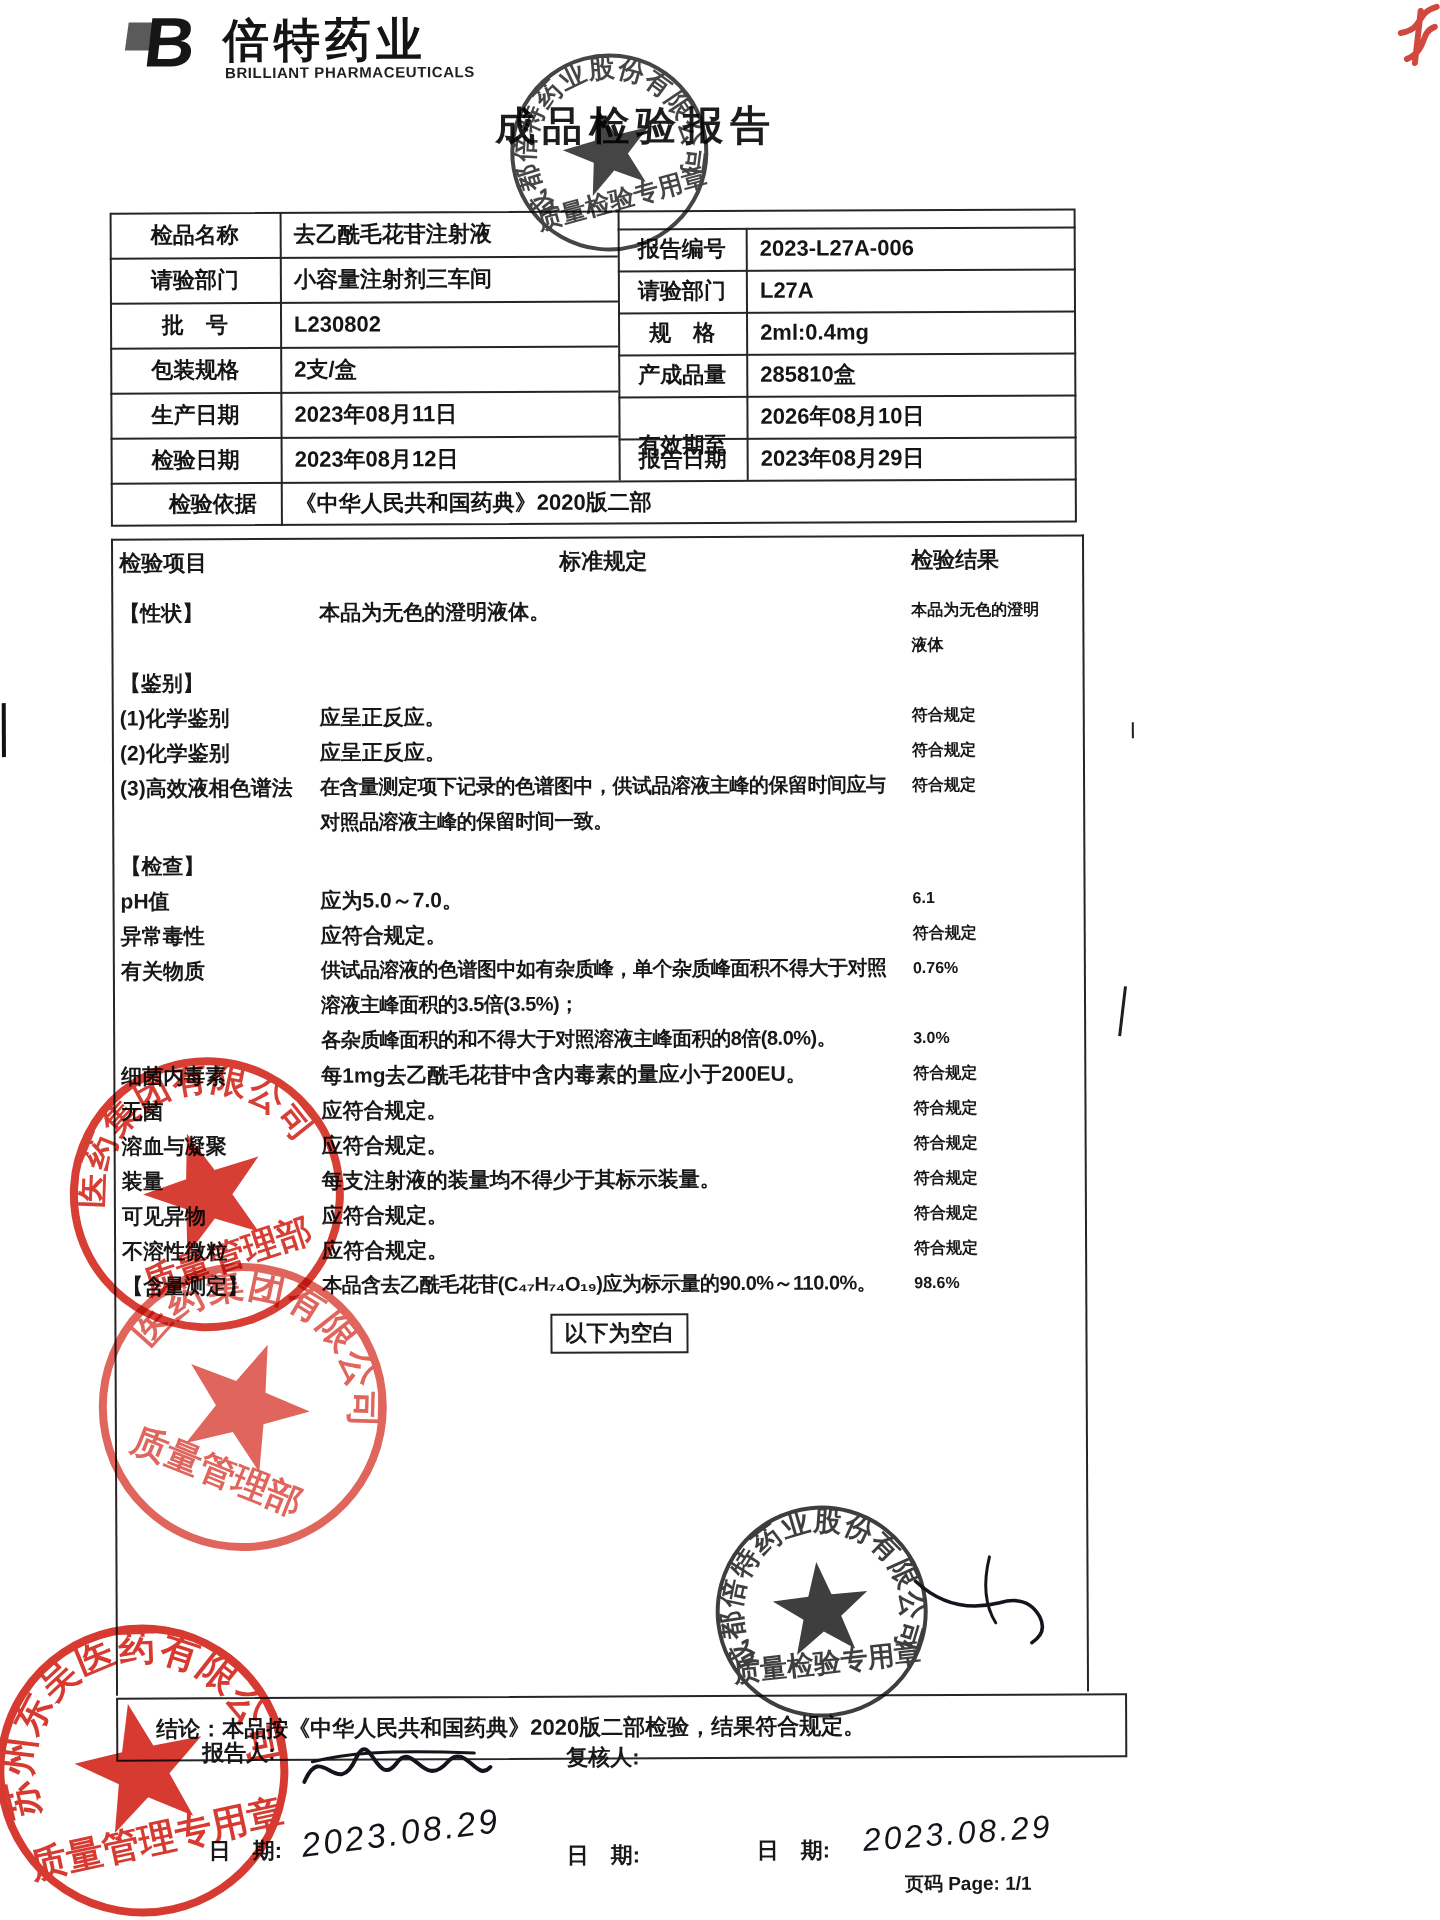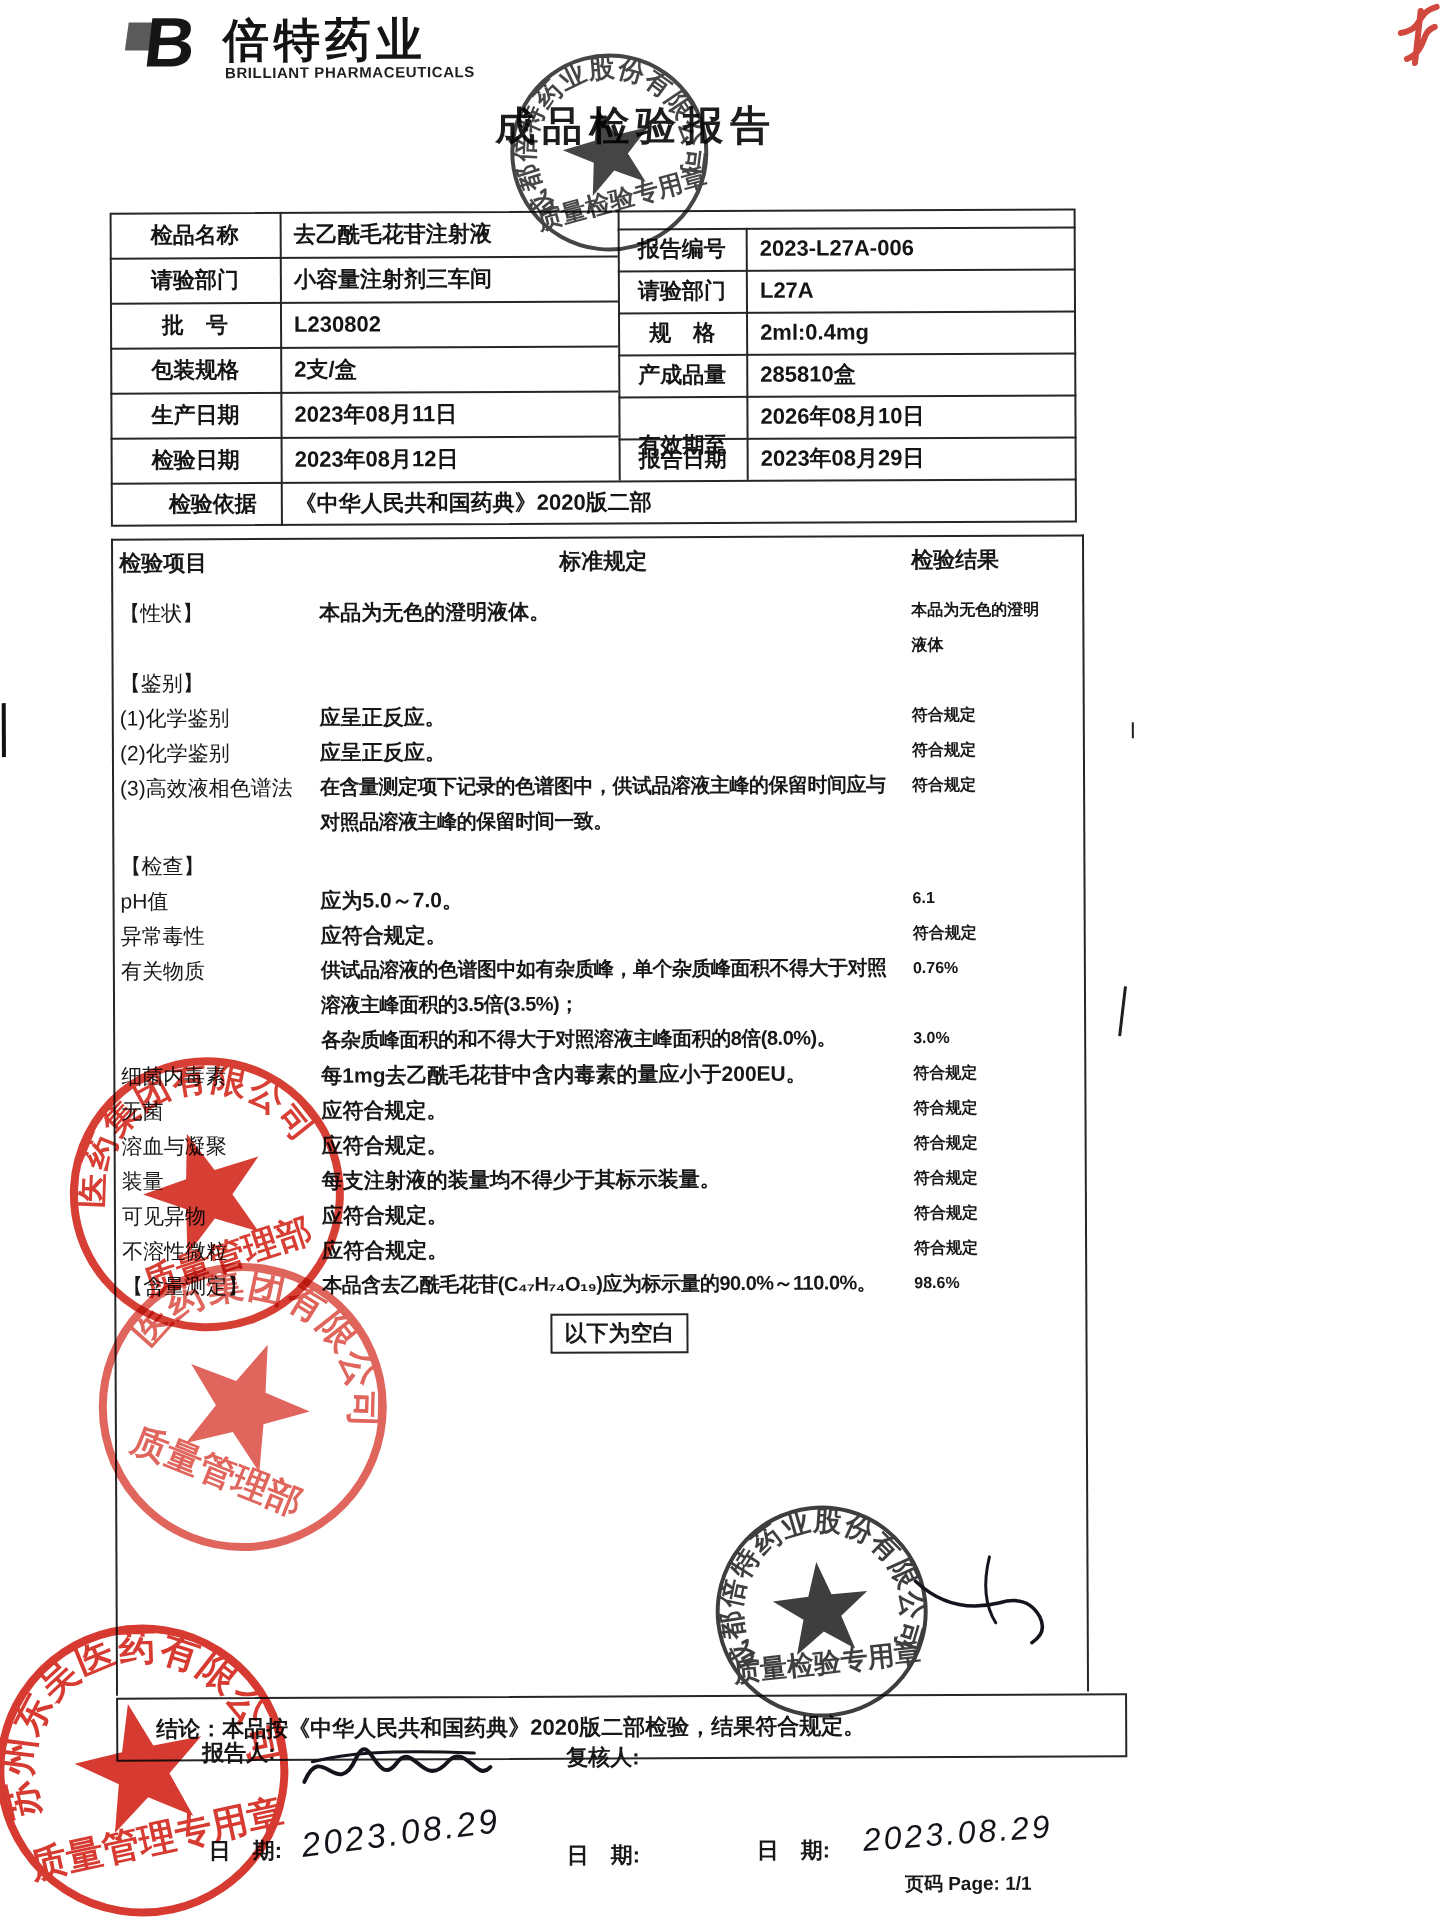--- a/index.html
+++ b/index.html
@@ -19,21 +19,21 @@
   .hline{position:absolute;height:2px;background:#262626;z-index:2;}
   .vline{position:absolute;width:2px;background:#262626;z-index:2;}
   .cell{position:absolute;font-weight:700;font-size:22px;z-index:2;display:flex;align-items:center;color:#151515;}
   .cell.lab{justify-content:center;text-align:center;}
   .cell.val{padding-left:14px;}
   
   #items-inner{position:absolute;left:120px;top:546px;width:957px;z-index:2;}
   .it-head{position:relative;height:35px;font-weight:700;font-size:22px;}
   .it-head span{position:absolute;top:0;}
   .it-row{position:relative;}
-  .it-name{position:absolute;left:0;top:0;width:198px;font-weight:400;font-size:21px;line-height:35px;white-space:nowrap;}
+  .it-name{position:absolute;left:0;top:0;width:198px;font-weight:700;font-size:21px;line-height:35px;white-space:nowrap;}
   .it-std{position:absolute;left:200px;top:0;width:588px;font-weight:700;font-size:21px;}
   .it-std div{line-height:35px;white-space:nowrap;}
   .it-std.small{font-size:20px;letter-spacing:-0.5px;}
   .it-res{position:absolute;left:792px;top:0;width:170px;font-weight:700;font-size:16px;}
   .it-res div{line-height:35px;white-space:nowrap;}
   .blank-note{position:relative;display:inline-block;left:428px;margin-top:12px;border:2px solid #262626;
               padding:3px 12px;font-size:22px;font-weight:700;}
   
   .conclusion{position:absolute;left:112px;top:1695px;width:969px;height:60px;border:2px solid #262626;
               display:flex;align-items:center;padding-left:38px;font-size:22px;font-weight:700;z-index:2;}

